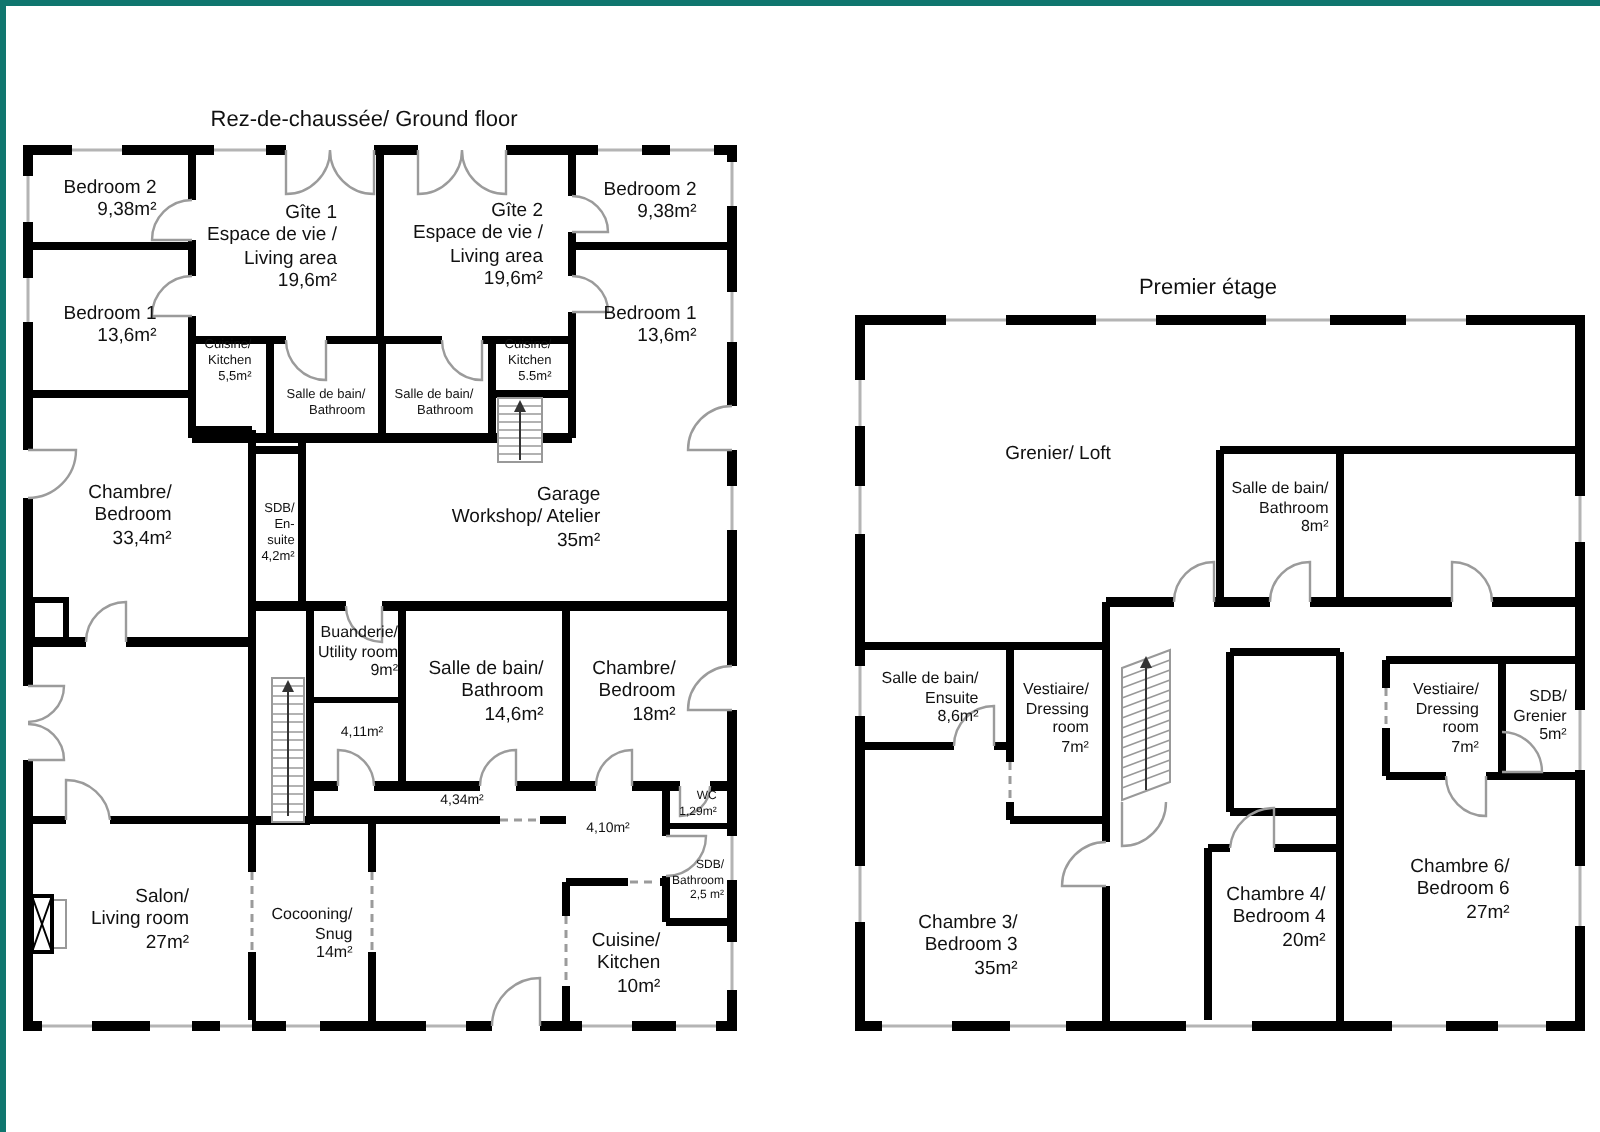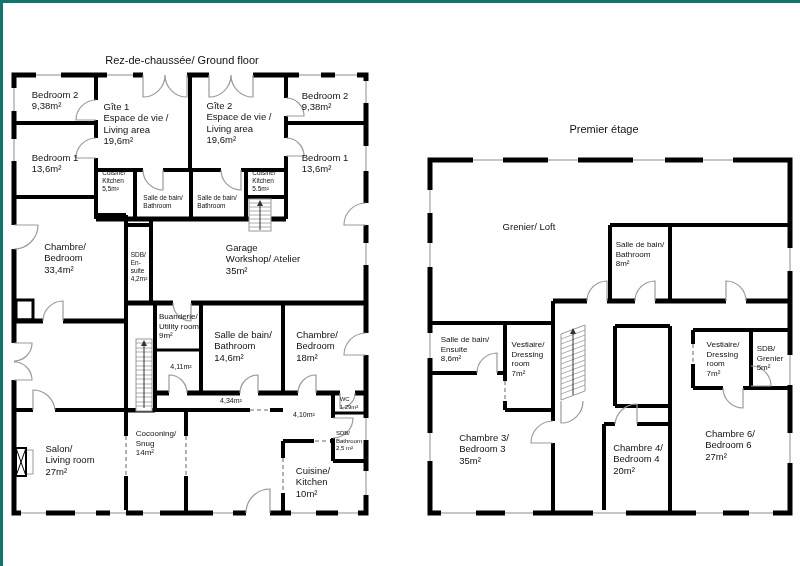--- a/index.html
+++ b/index.html
@@ -1,19 +1,19 @@
 <!DOCTYPE html>
 <html><head>
 <meta charset="utf-8">
 <style>
   html,body{margin:0;padding:0;background:#fff;}
   .canvas{position:relative;width:798px;height:564px;background:#fff;border:3px solid #0f766e;
           font-family:"Liberation Sans", sans-serif;overflow:hidden;}
   svg{position:absolute;left:0;top:0;}
-  .lbl{position:absolute;transform:translate(-50%,-50%);text-align:left;
+  .lbl{position:absolute;transform:translate(-50%,-50%);text-align:right;
        white-space:pre-line;line-height:1.2;font-size:9.5px;color:#111;}
   .title{position:absolute;transform:translate(-50%,-50%);font-size:11px;color:#111;white-space:nowrap;}
   .s8{font-size:8px;}
   .s65{font-size:6.5px;line-height:1.25;}
   .s7{font-size:7px;}
   .s6{font-size:6px;line-height:1.25;}
 </style>
 </head>
 <body>
 
@@ -175,21 +175,21 @@
       <path fill="none" stroke="#999" stroke-width="0.8" d="M558,336 L582,327 M558,341 L582,332 M558,346 L582,337 M558,351 L582,342 M558,356 L582,347
                M558,361 L582,352 M558,366 L582,357 M558,371 L582,362 M558,376 L582,367 M558,381 L582,372
                M558,386 L582,377 M558,391 L582,382"></path>
       <path d="M570,392 V329" stroke="#333" stroke-width="1" fill="none"></path>
       <polygon points="570,325 567,331 573,331" fill="#333"></polygon>
     </g>
   </g>
 </svg>
 
 <div class="title" style="left:179px;top:57px">Rez-de-chaussée/ Ground floor</div>
-<div class="title" style="left:601px;top:126px">Premier étage</div>
+<div class="title" style="left:601px;top:141px">Premier étage</div>
 
 <div class="lbl" style="left:52px;top:97px">Bedroom 2
 9,38m²</div>
 <div class="lbl" style="left:52px;top:160px">Bedroom 1
 13,6m²</div>
 <div class="lbl" style="left:133px;top:121px">Gîte 1
 Espace de vie /
 Living area
 19,6m²</div>
 <div class="lbl" style="left:236px;top:120px">Gîte 2
@@ -233,21 +233,21 @@
 <div class="lbl s7" style="left:228px;top:398px">4,34m²</div>
 <div class="lbl s7" style="left:301px;top:412px">4,10m²</div>
 <div class="lbl s6" style="left:346px;top:400px">WC
 1,29m²</div>
 <div class="lbl s6" style="left:346px;top:438px">SDB/
 Bathroom
 2,5 m²</div>
 <div class="lbl" style="left:67px;top:457px">Salon/
 Living room
 27m²</div>
-<div class="lbl s8" style="left:153px;top:440px">Cocooning/
+<div class="lbl s8" style="left:153px;top:464px">Cocooning/
 Snug
 14m²</div>
 <div class="lbl" style="left:310px;top:479px">Cuisine/
 Kitchen
 10m²</div>
 
 <div class="lbl" style="left:526px;top:224px">Grenier/ Loft</div>
 <div class="lbl s8" style="left:637px;top:251px">Salle de bain/
 Bathroom
 8m²</div>
@@ -258,21 +258,21 @@
 Dressing
 room
 7m²</div>
 <div class="lbl s8" style="left:720px;top:356px">Vestiaire/
 Dressing
 room
 7m²</div>
 <div class="lbl s8" style="left:767px;top:355px">SDB/
 Grenier
 5m²</div>
-<div class="lbl" style="left:481px;top:446px">Chambre 3/
+<div class="lbl" style="left:481px;top:470px">Chambre 3/
 Bedroom 3
 35m²</div>
 <div class="lbl" style="left:635px;top:456px">Chambre 4/
 Bedroom 4
 20m²</div>
 <div class="lbl" style="left:727px;top:442px">Chambre 6/
 Bedroom 6
 27m²</div>
 
 </div>

